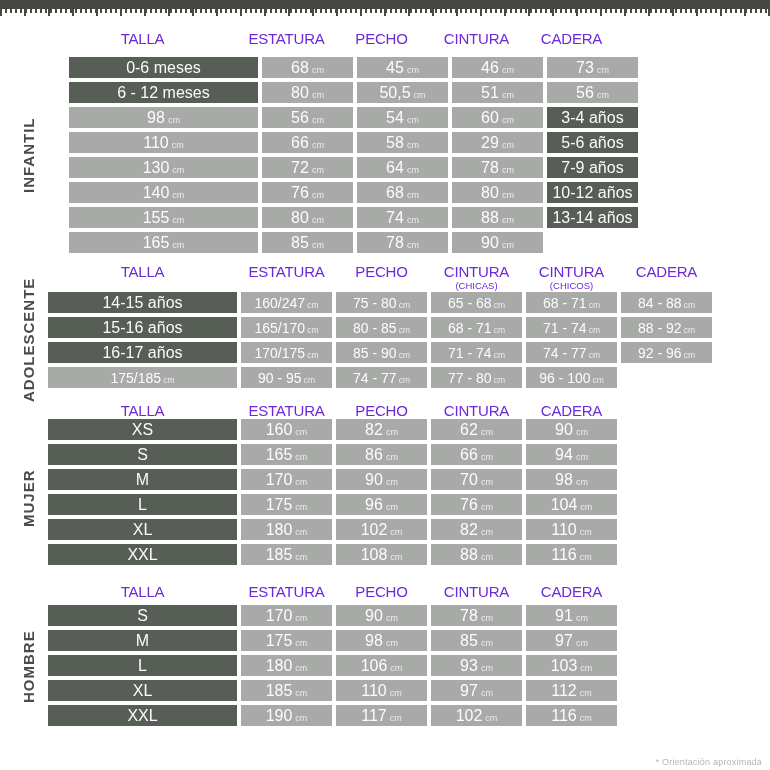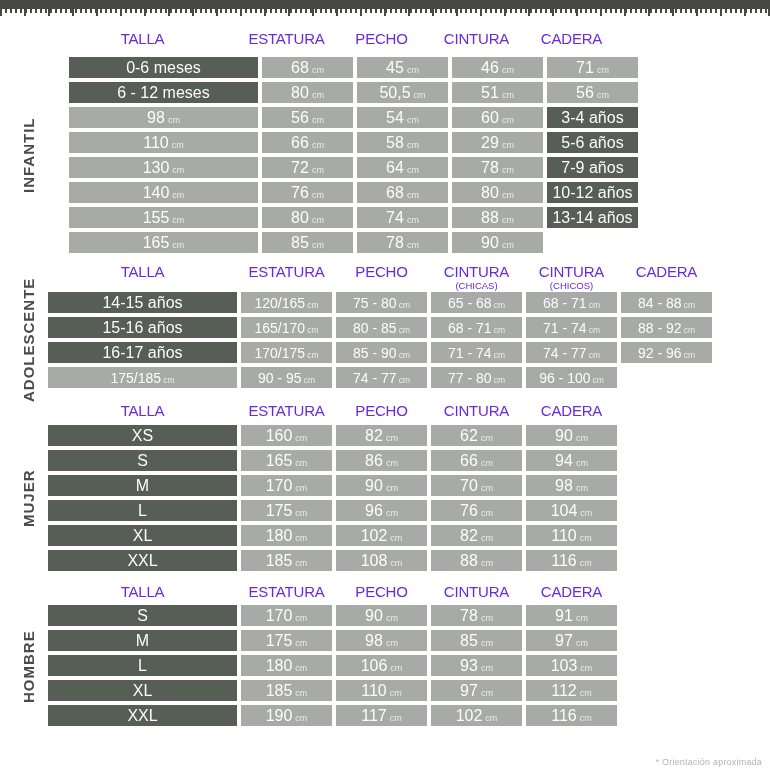--- a/index.html
+++ b/index.html
@@ -42,21 +42,21 @@
   .sec-1{top:264px;}
   .sec-2{top:403px;}
   .sec-3{top:584px;}
 
   .head,.rows{display:grid;column-gap:4px;row-gap:4px;}
   .cols5 .head,.cols5 .rows{grid-template-columns:189px repeat(4,91px);}
   .cols6 .head,.cols6 .rows{grid-template-columns:189px repeat(5,91px);}
 
   .sec-0 .rows{margin-top:10px;padding-left:21px;}
   .sec-1 .rows{margin-top:1px;}
-  .sec-2 .rows{margin-top:6px;}
+  .sec-2 .rows{margin-top:0;}
   .sec-3 .rows{margin-top:5px;}
 
   .hcell{
     display:flex;flex-direction:column;align-items:center;justify-content:flex-start;
     color:#6d28d9;
   }
   .hlabel{font-size:15px;line-height:16px;letter-spacing:-0.2px;}
   .hsub{font-size:9.5px;line-height:11px;letter-spacing:0;}
 
   .cell{
@@ -113,21 +113,21 @@
         </div>
         <div class="hcell">
           <div class="hlabel">CADERA</div>
         </div>
       </div>
     <div class="rows">
         <div class="cell dark">0-6 meses</div>
         <div class="cell light"><span class="num">68</span><span class="unit">cm</span></div>
         <div class="cell light"><span class="num">45</span><span class="unit">cm</span></div>
         <div class="cell light"><span class="num">46</span><span class="unit">cm</span></div>
-        <div class="cell light"><span class="num">71</span><span class="unit">cm</span></div>
+        <div class="cell light"><span class="num">73</span><span class="unit">cm</span></div>
         <div class="cell dark">6 - 12 meses</div>
         <div class="cell light"><span class="num">80</span><span class="unit">cm</span></div>
         <div class="cell light"><span class="num">50,5</span><span class="unit">cm</span></div>
         <div class="cell light"><span class="num">51</span><span class="unit">cm</span></div>
         <div class="cell light"><span class="num">56</span><span class="unit">cm</span></div>
         <div class="cell light"><span class="num">98</span><span class="unit">cm</span></div>
         <div class="cell light"><span class="num">56</span><span class="unit">cm</span></div>
         <div class="cell light"><span class="num">54</span><span class="unit">cm</span></div>
         <div class="cell light"><span class="num">60</span><span class="unit">cm</span></div>
         <div class="cell dark">3-4 años</div>
@@ -176,21 +176,21 @@
         <div class="hcell">
           <div class="hlabel">CINTURA</div>
           <div class="hsub">(CHICOS)</div>
         </div>
         <div class="hcell">
           <div class="hlabel">CADERA</div>
         </div>
       </div>
     <div class="rows">
         <div class="cell dark">14-15 años</div>
-        <div class="cell light"><span class="num">120/165</span><span class="unit">cm</span></div>
+        <div class="cell light"><span class="num">160/247</span><span class="unit">cm</span></div>
         <div class="cell light"><span class="num">75 - 80</span><span class="unit">cm</span></div>
         <div class="cell light"><span class="num">65 - 68</span><span class="unit">cm</span></div>
         <div class="cell light"><span class="num">68 - 71</span><span class="unit">cm</span></div>
         <div class="cell light"><span class="num">84 - 88</span><span class="unit">cm</span></div>
         <div class="cell dark">15-16 años</div>
         <div class="cell light"><span class="num">165/170</span><span class="unit">cm</span></div>
         <div class="cell light"><span class="num">80 - 85</span><span class="unit">cm</span></div>
         <div class="cell light"><span class="num">68 - 71</span><span class="unit">cm</span></div>
         <div class="cell light"><span class="num">71 - 74</span><span class="unit">cm</span></div>
         <div class="cell light"><span class="num">88 - 92</span><span class="unit">cm</span></div>

